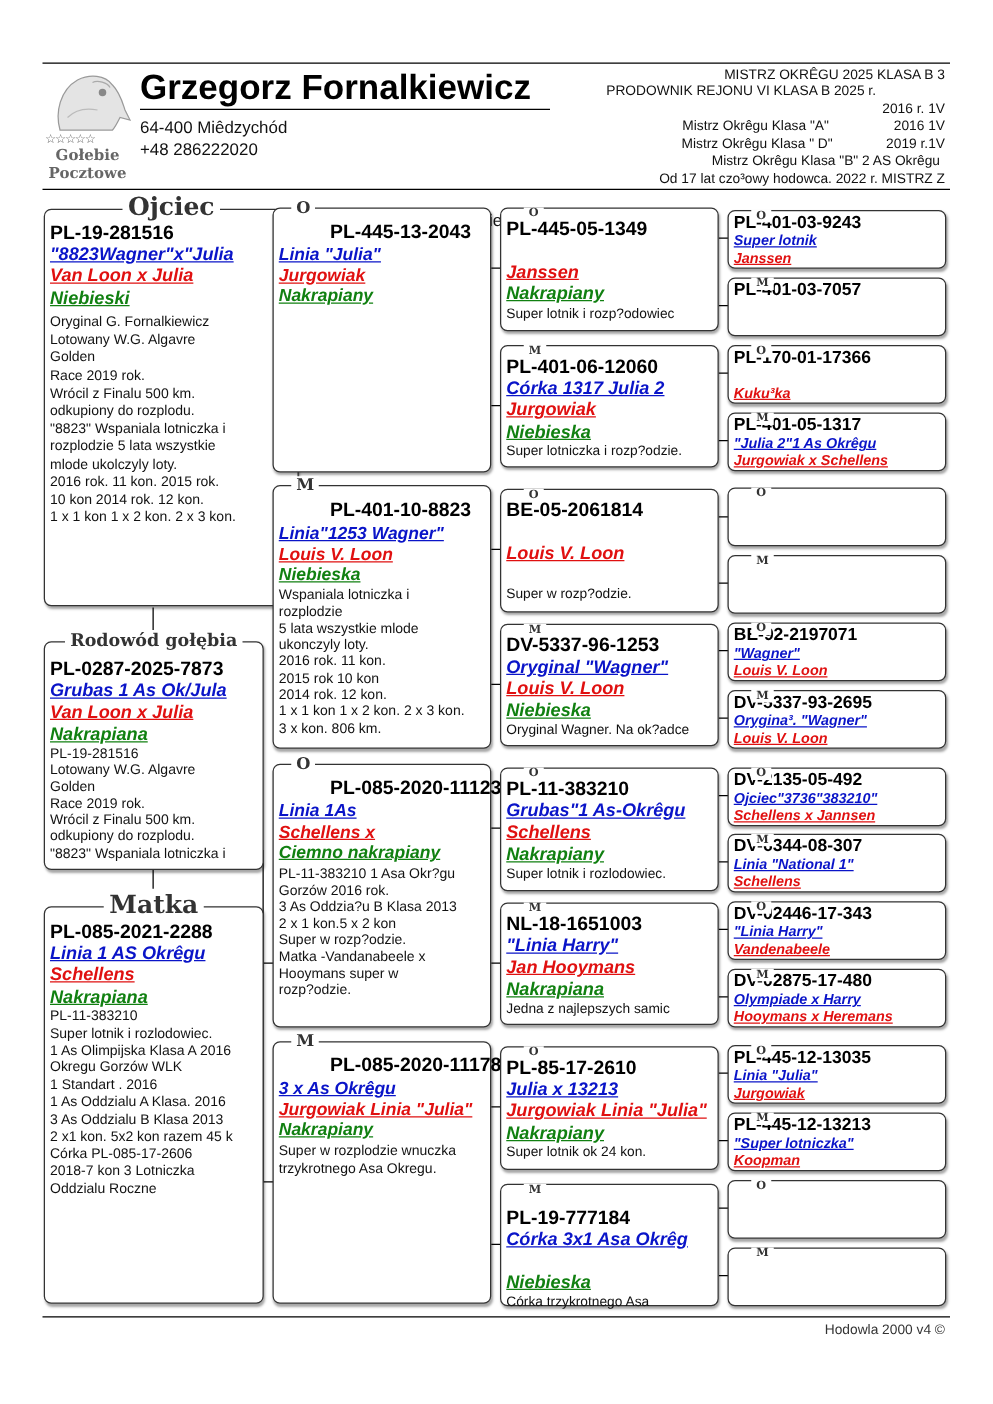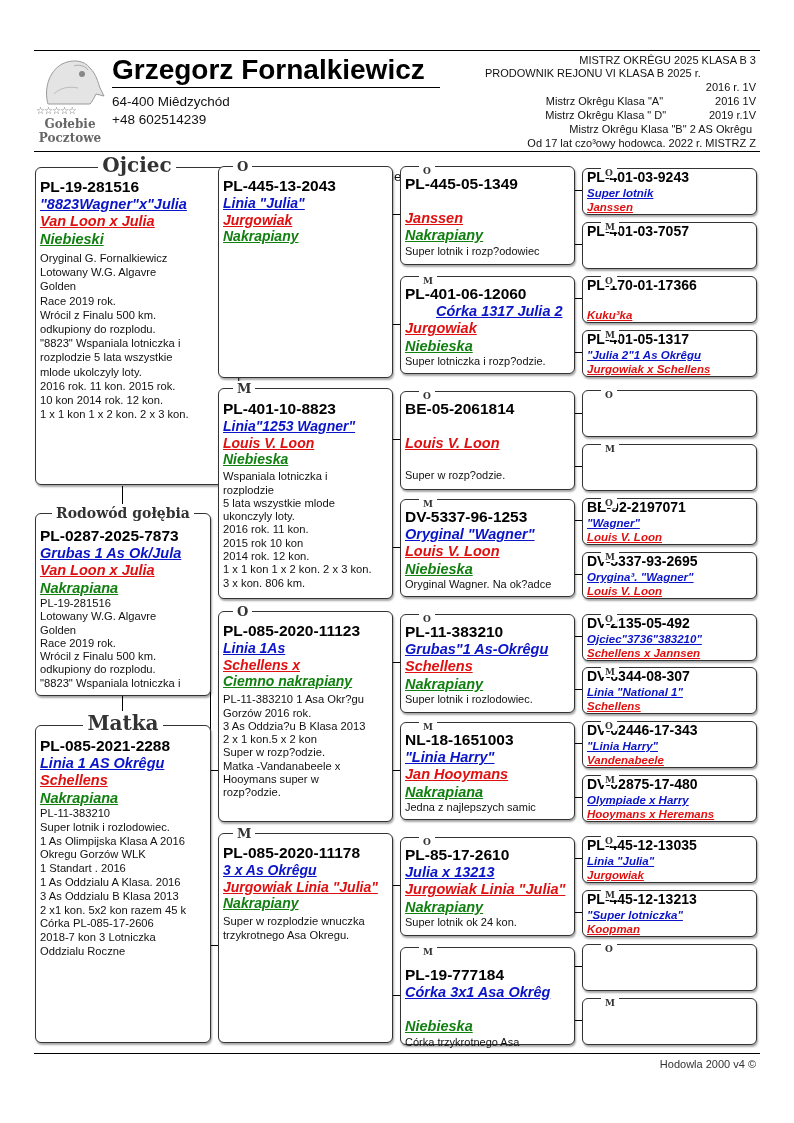--- a/index.html
+++ b/index.html
@@ -36,21 +36,21 @@
   .ring { font-weight: bold; white-space: nowrap; line-height: 1.15; }
   .name { color: #0a14c8; font-style: italic; font-weight: bold; text-decoration: underline; white-space: nowrap; line-height: 1.2; }
   .breed { color: #e01010; font-style: italic; font-weight: bold; text-decoration: underline; white-space: nowrap; line-height: 1.2; }
   .color { color: #118011; font-style: italic; font-weight: bold; text-decoration: underline; white-space: nowrap; line-height: 1.2; }
   .notes { white-space: pre-line; color: #111; }
 
   
   .g1 .ring { font-size: 15.5px; }
   .g1 .name, .g1 .breed, .g1 .color { font-size: 14.5px; }
   .g1 .notes { font-size: 11.2px; line-height: 14.2px; }
-  .g2 .ring { font-size: 15.5px; }
+  .g2 .ring { font-size: 15.5px; margin-left: 41px; }
   .g2 .name, .g2 .breed, .g2 .color { font-size: 14px; }
   .g2 .notes { font-size: 11.2px; line-height: 13.3px; }
   .g3 .ring { font-size: 15.5px; }
   .g3 .name, .g3 .breed, .g3 .color { font-size: 14.5px; }
   .g3 .notes { font-size: 11px; line-height: 13px; }
   .g4 { padding-top: 1px; }
   .g4 .ring { font-size: 14px; line-height: 1.1; }
   .g4 .name, .g4 .breed { font-size: 11.5px; line-height: 14px; }
 
   .footer-text { position: absolute; right: 38px; top: 1058px; font-size: 11px; color: #333; }
@@ -70,21 +70,21 @@
     <path d="M20 40 C26 34 34 32 44 34" fill="none" stroke="#bbb" stroke-width="1"></path>
   </svg>
   <div class="logo-stars">☆☆☆☆☆</div>
   <div class="logo-t1">Gołebie</div>
   <div class="logo-t2">Pocztowe</div>
 </div>
 
 <div class="owner-name">Grzegorz Fornalkiewicz</div>
 <div class="owner-underline"></div>
 <div class="owner-line" style="top:94px;">64-400 Miêdzychód</div>
-<div class="owner-line" style="top:112px;">+48 602514239</div>
+<div class="owner-line" style="top:112px;">+48 286222020</div>
 <div class="owner-line" style="top:129px;margin-top:40px;">Hodowla Golebi Pocztowych Grzegorz Fornalkiewicz</div>
 
 <div class="hdr-right" style="right:38px; top:54px;">MISTRZ OKRÊGU 2025 KLASA  B 3</div>
 <div class="hdr-right" style="left:485px; top:67px;">PRODOWNIK REJONU VI KLASA B 2025 r.</div>
 <div class="hdr-right" style="right:38px; top:81px;">2016 r. 1V</div>
 <div class="hdr-right" style="right:38px; top:95px; white-space:pre;">Mistrz Okrêgu Klasa "A"                 2016 1V</div>
 <div class="hdr-right" style="right:38px; top:109px; white-space:pre;">Mistrz Okrêgu Klasa " D"              2019 r.1V</div>
 <div class="hdr-right" style="right:42px; top:123px;">Mistrz Okrêgu Klasa "B" 2 AS Okrêgu</div>
 <div class="hdr-right" style="right:38px; top:137px;">Od 17 lat czo³owy hodowca. 2022 r. MISTRZ  Z</div>
 
@@ -234,21 +234,21 @@
       <div class="box-label lbl-xs" style="text-align:left; left:18px;"><span>O</span></div>
       <div class="ring" style="margin-top:6px;">PL-445-05-1349</div>
       <div class="name" style="min-height:17px;"></div>
       <div class="breed" style="min-height:17px;">Janssen</div>
       <div class="color" style="min-height:17px;">Nakrapiany</div>
       <div class="notes">Super lotnik i rozp?odowiec</div>
     </div>
     <div class="box g3" style="left: 400px; top: 276px; width: 175px; height: 98px;">
       <div class="box-label lbl-xs" style="text-align:left; left:18px;"><span>M</span></div>
       <div class="ring" style="margin-top:6px;">PL-401-06-12060</div>
-      <div class="name" style="min-height:17px;margin-left:31px;">Córka 1317 Julia 2</div>
+      <div class="name" style="min-height:17px;">Córka 1317 Julia 2</div>
       <div class="breed" style="min-height:17px;">Jurgowiak</div>
       <div class="color" style="min-height:17px;">Niebieska</div>
       <div class="notes">Super lotniczka i rozp?odzie.</div>
     </div>
     <div class="box g3" style="left: 400px; top: 391px; width: 175px; height: 99px;">
       <div class="box-label lbl-xs" style="text-align:left; left:18px;"><span>O</span></div>
       <div class="ring" style="margin-top:6px;">BE-05-2061814</div>
       <div class="name" style="min-height:17px;"></div>
       <div class="breed" style="min-height:17px;">Louis V. Loon</div>
       <div class="color" style="min-height:17px;"></div>

